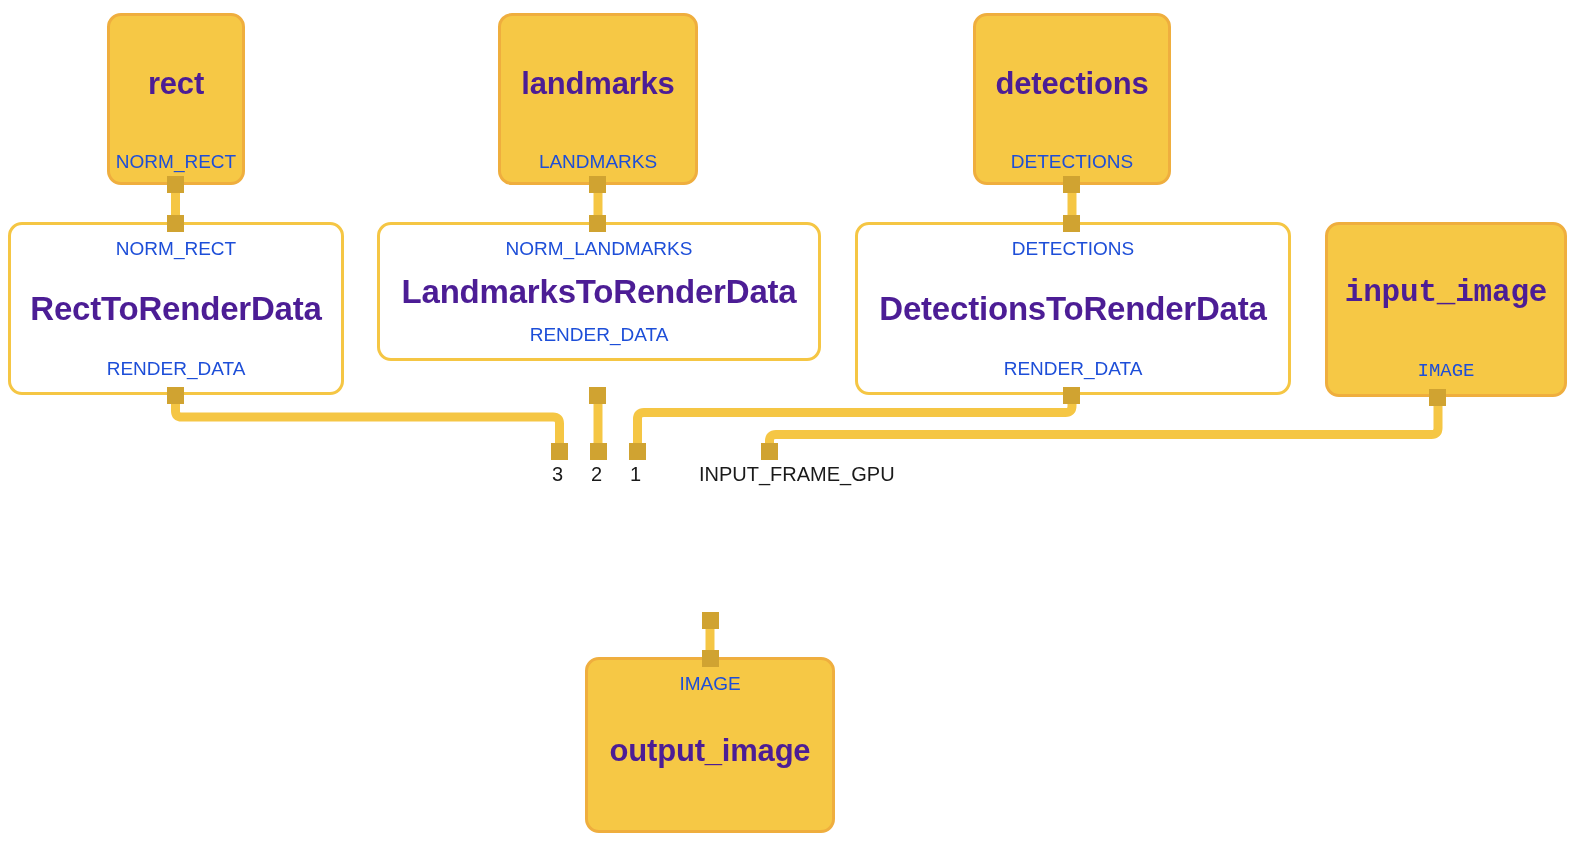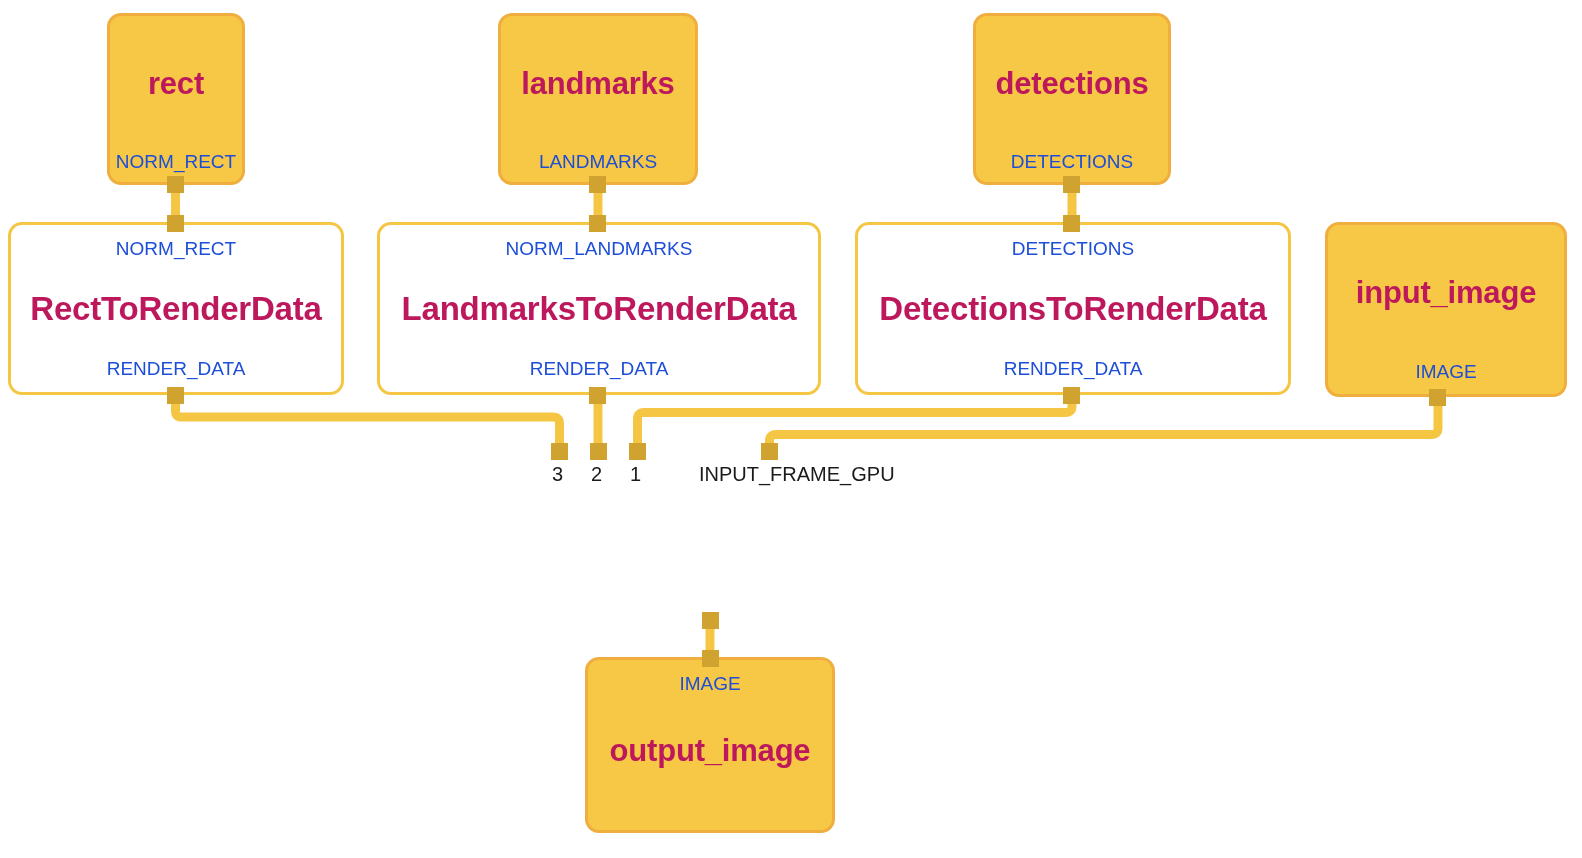--- a/index.html
+++ b/index.html
@@ -41,21 +41,21 @@
     border: 3px solid #EFAE3E;
     border-radius: 14px;
   }
   .node.calculator {
     background: #ffffff;
     border: 3px solid #F5C644;
     border-radius: 14px;
   }
   .node-title {
     font-weight: bold;
-    color: #be185d;
+    color: #4c1d95;
     letter-spacing: -0.2px;
     white-space: nowrap;
     line-height: 1.05;
   }
   .port-label {
     color: #1d4ed8;
     white-space: nowrap;
     line-height: 1.05;
   }
   .node.calculator .node-title {
@@ -155,21 +155,21 @@
       <div class="port-label" style="margin-top:14px;">NORM_RECT</div>
       <div class="spacer"></div>
       <div class="node-title">RectToRenderData</div>
       <div class="spacer"></div>
       <div class="port-label" style="margin-bottom:13px;">RENDER_DATA</div>
     </div>
   </div>
   <div class="port" style="left:167px; top:215px;"></div>
   <div class="port" style="left:167px; top:387px;"></div>
 
-  <div class="node calculator" style="left:377px; top:222px; width:444px; height:173px;">
+  <div class="node calculator" style="left:377px; top:222px; width:444px; height:139px;">
     <div class="stack">
       <div class="port-label" style="margin-top:14px;">NORM_LANDMARKS</div>
       <div class="spacer"></div>
       <div class="node-title">LandmarksToRenderData</div>
       <div class="spacer"></div>
       <div class="port-label" style="margin-bottom:13px;">RENDER_DATA</div>
     </div>
   </div>
   <div class="port" style="left:589px; top:215px;"></div>
   <div class="port" style="left:589px; top:387px;"></div>
@@ -179,21 +179,21 @@
       <div class="port-label" style="margin-top:14px;">DETECTIONS</div>
       <div class="spacer"></div>
       <div class="node-title">DetectionsToRenderData</div>
       <div class="spacer"></div>
       <div class="port-label" style="margin-bottom:13px;">RENDER_DATA</div>
     </div>
   </div>
   <div class="port" style="left:1063px; top:215px;"></div>
   <div class="port" style="left:1063px; top:387px;"></div>
 
-  <div class="node stream" style="left:1325px; top:222px; width:242px; height:175px;">
+  <div class="node stream" style="left:1325px; top:222px; width:242px; height:175px;font-family:Liberation Mono, monospace;">
     <div class="stack">
       <div class="spacer"></div>
       <div class="node-title">input_image</div>
       <div class="spacer"></div>
       <div class="port-label" style="margin-bottom:12px;">IMAGE</div>
     </div>
   </div>
   <div class="port" style="left:1429px; top:389px;"></div>
 
 

